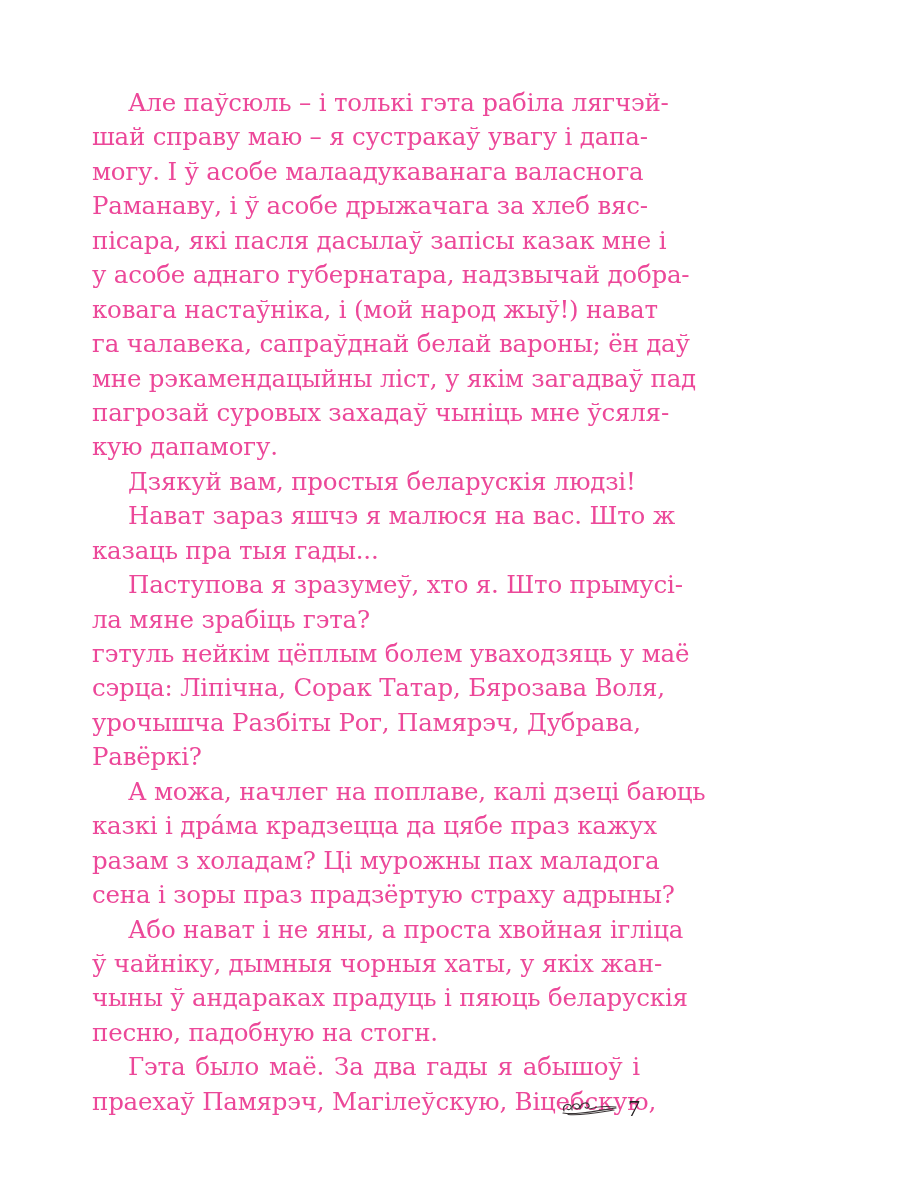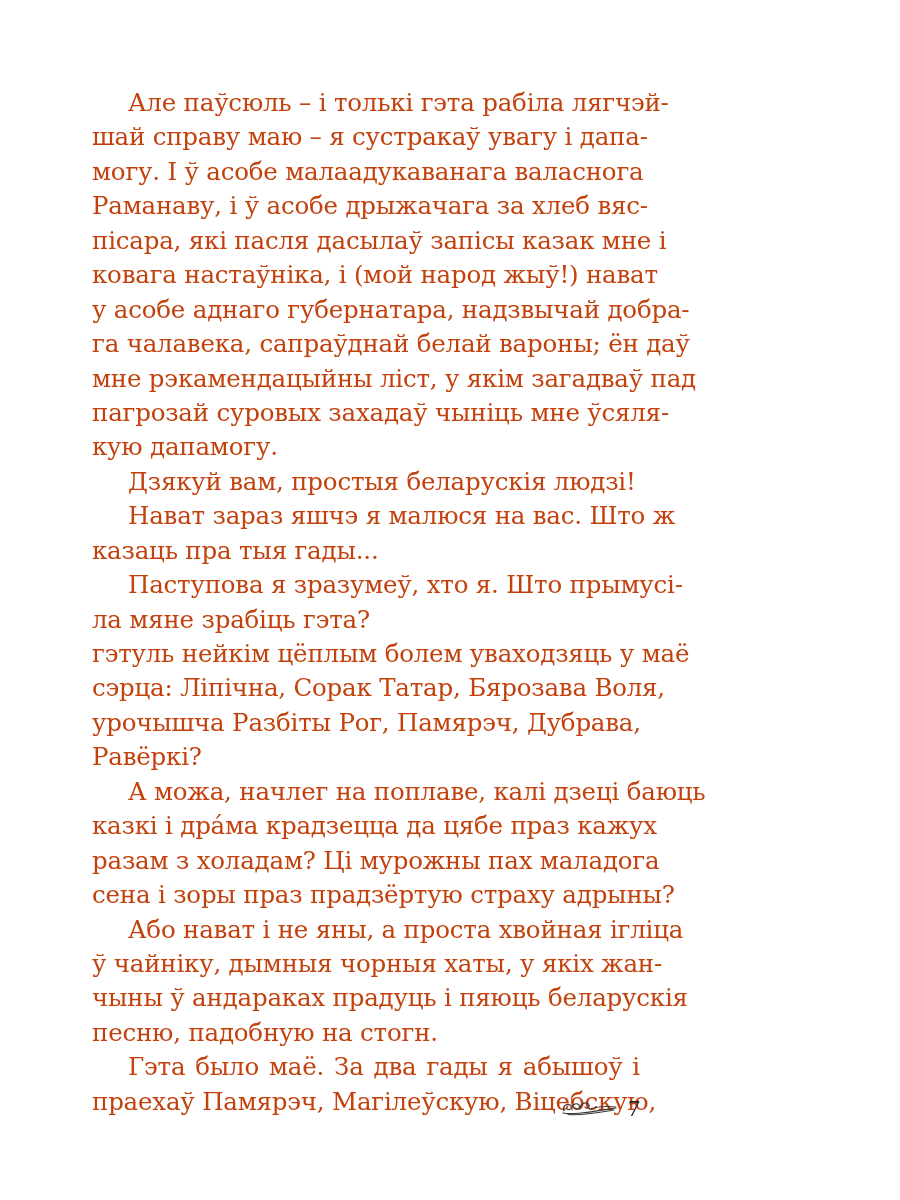--- a/index.html
+++ b/index.html
@@ -11,21 +11,21 @@
       width: 900px;
       height: 1200px;
       position: relative;
       overflow: hidden;
     }
     .page {
       position: absolute;
       left: 92px;
       top: 86px;
       width: 548px;
-      color: #c2410c;
+      color: #ec4899;
       font-family: "DejaVu Serif", "Liberation Serif", serif;
       font-size: 24.5px;
       line-height: 34.45px;
       letter-spacing: -0.2px;
     }
     .line {
       display: block;
       height: 34.45px;
       white-space: nowrap;
       text-align: justify;
@@ -59,22 +59,22 @@
   </style>
 </head>
 <body>
 
 <div class="page" id="page-text">
     <span class="line indent">Але паўсюль – і толькі гэта рабіла лягчэй-</span>
     <span class="line">шай справу маю – я сустракаў увагу і дапа-</span>
     <span class="line">могу. І ў асобе малаадукаванага валаснога</span>
     <span class="line">Раманаву, і ў асобе дрыжачага за хлеб вяс-</span>
     <span class="line">пісара, які пасля дасылаў запісы казак мне і</span>
+    <span class="line">у асобе аднаго губернатара, надзвычай добра-</span>
     <span class="line">ковага настаўніка, і (мой народ жыў!) нават</span>
-    <span class="line">у асобе аднаго губернатара, надзвычай добра-</span>
     <span class="line">га чалавека, сапраўднай белай вароны; ён даў</span>
     <span class="line">мне рэкамендацыйны ліст, у якім загадваў пад</span>
     <span class="line">пагрозай суровых захадаў чыніць мне ўсяля-</span>
     <span class="line last">кую дапамогу.</span>
     <span class="line indent last">Дзякуй вам, простыя беларускія людзі!</span>
     <span class="line indent">Нават зараз яшчэ я малюся на вас. Што ж</span>
     <span class="line last">казаць пра тыя гады...</span>
     <span class="line indent">Паступова я зразумеў, хто я. Што прымусі-</span>
     <span class="line last">ла мяне зрабіць гэта?</span>
     <span class="line">гэтуль нейкім цёплым болем уваходзяць у маё</span>

